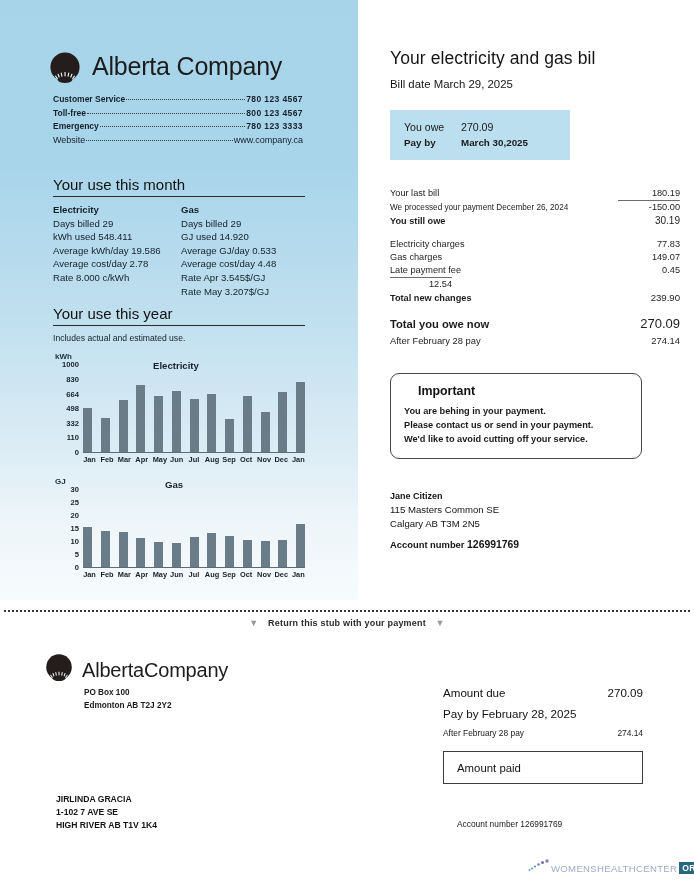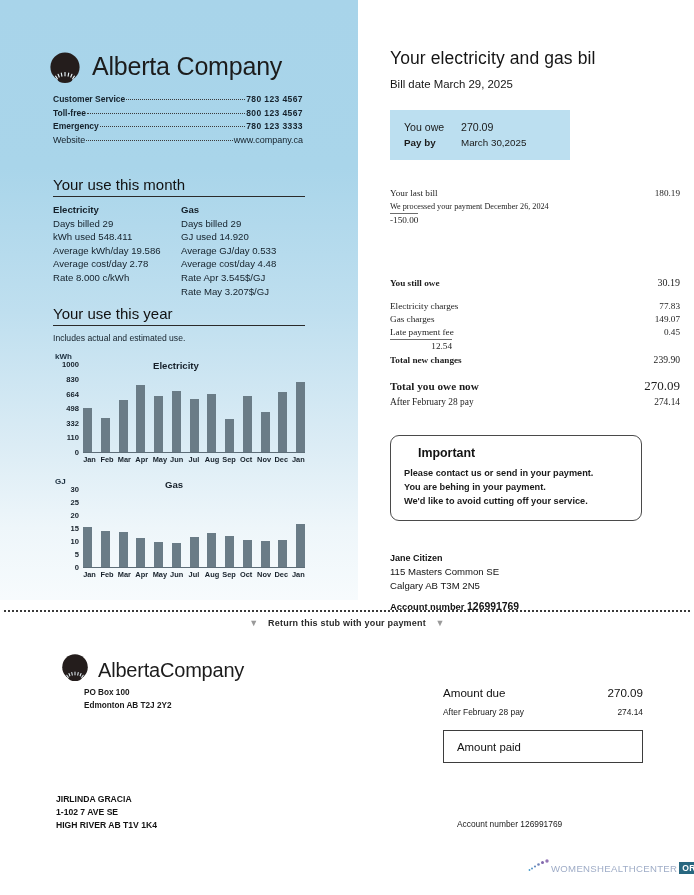--- a/index.html
+++ b/index.html
@@ -74,30 +74,30 @@
   .bill-title{font-size:17.5px;font-weight:400;color:#151515;letter-spacing:0.1px;}
   .bill-date{font-size:11.4px;color:#151515;margin-top:9px;}
 
   .owe-box{
     margin-top:20px;width:180px;background:#bcdff0;
     padding:9px 0 9px 14px;box-sizing:border-box;
   }
   .owe-line{display:flex;font-size:10.6px;line-height:16px;}
   .owe-line .k{width:57px;}
   .owe-line.bold{font-weight:700;font-size:9.8px;}
-  .owe-line.bold .v{font-weight:400;}
-
-  
-  .charges{margin-top:27px;font-size:9.2px;color:#1d1d1d;font-family:Liberation Serif, serif;}
+  .owe-line.bold .v{font-weight:700;}
+
+  
+  .charges{margin-top:27px;font-size:9.2px;color:#1d1d1d;}
   .crow{display:flex;align-items:baseline;line-height:13.2px;}
   .crow .k{flex:1 1 auto;}
   .crow .v{flex:0 0 62px;text-align:right;}
   .crow.b{font-weight:700;}
   .crow .v.rule{border-top:0.9px solid #6d6d6d;}
-  .crow.sm{font-size:8.2px;flex-direction:column;}
+  .crow.sm{font-size:8.2px;}
   .gap{height:9px;}
   .total-row{display:flex;align-items:baseline;font-size:11.2px;font-weight:700;line-height:17px;}
   .total-row .k{flex:1 1 auto;}
   .total-row .v{flex:0 0 70px;text-align:right;font-size:13px;}
   .after-row{display:flex;align-items:baseline;font-size:9.4px;line-height:15px;}
   .after-row .k{flex:1 1 auto;}
   .after-row .v{flex:0 0 70px;text-align:right;}
 
   
   .important{
@@ -116,21 +116,21 @@
 
   
   .perf{position:absolute;left:4px;top:610px;width:686px;border-top:2.4px dotted #3a3a3a;}
   .stub-note{
     position:absolute;left:0;top:618px;width:694px;text-align:center;
     font-size:9px;font-weight:700;color:#2b2b2b;letter-spacing:0.2px;
   }
   .tri{color:#9a9a9a;font-size:9px;}
 
   
-  .stub-logo{position:absolute;left:60px;top:654px;display:flex;align-items:center;}
+  .stub-logo{position:absolute;left:44px;top:654px;display:flex;align-items:center;}
   .stub-brand{font-size:20px;color:#1c1c1c;letter-spacing:-0.2px;}
   .stub-addr{position:absolute;left:84px;top:687px;font-size:8.2px;font-weight:600;line-height:12.5px;color:#1a1a1a;}
   .stub-cust{position:absolute;left:56px;top:793px;font-size:8.6px;font-weight:600;line-height:12.8px;color:#141414;}
 
   .stub-right{position:absolute;left:443px;top:682px;width:200px;}
   .sr-row{display:flex;align-items:baseline;}
   .sr-row .k{flex:1 1 auto;}
   .sr-row .v{flex:0 0 60px;text-align:right;}
   .sr-big{font-size:11.6px;line-height:21px;color:#121212;}
   .sr-sm{font-size:8.4px;line-height:19px;color:#1a1a1a;}
@@ -377,22 +377,22 @@
         <span class="v" style="font-weight:400;">270.09</span>
       </div>
       <div class="after-row">
         <span class="k">After  February  28  pay</span>
         <span class="v">274.14</span>
       </div>
     </div>
 
     <div class="important">
       <h4>Important</h4>
+      <p>You are behing in your payment.</p>
       <p>Please  contact us or send  in your  payment.</p>
-      <p>You are behing in your payment.</p>
       <p>We'd  like  to  avoid  cutting  off your  service.</p>
     </div>
 
     <div class="cust">
       <div class="nm">Jane Citizen</div>
       <div>115  Masters Common SE</div>
       <div>Calgary AB  T3M  2N5</div>
       <div class="acct">
         <span>Account number</span>
         <span class="num">126991769</span>
@@ -435,20 +435,21 @@
     <div>JIRLINDA GRACIA</div>
     <div>1-102 7 AVE SE</div>
     <div>HIGH RIVER AB T1V 1K4</div>
   </div>
 
   <div class="stub-right">
     <div class="sr-row sr-big">
       <span class="k">Amount due</span>
       <span class="v">270.09</span>
     </div>
+    <div class="sr-big">Pay by February 28, 2025</div>
     <div class="sr-row sr-sm">
       <span class="k">After February 28 pay</span>
       <span class="v">274.14</span>
     </div>
     <div class="paid-box">
       <span>Amount  paid</span>
     </div>
   </div>
   <div class="stub-acct">Account number 126991769</div>
 

